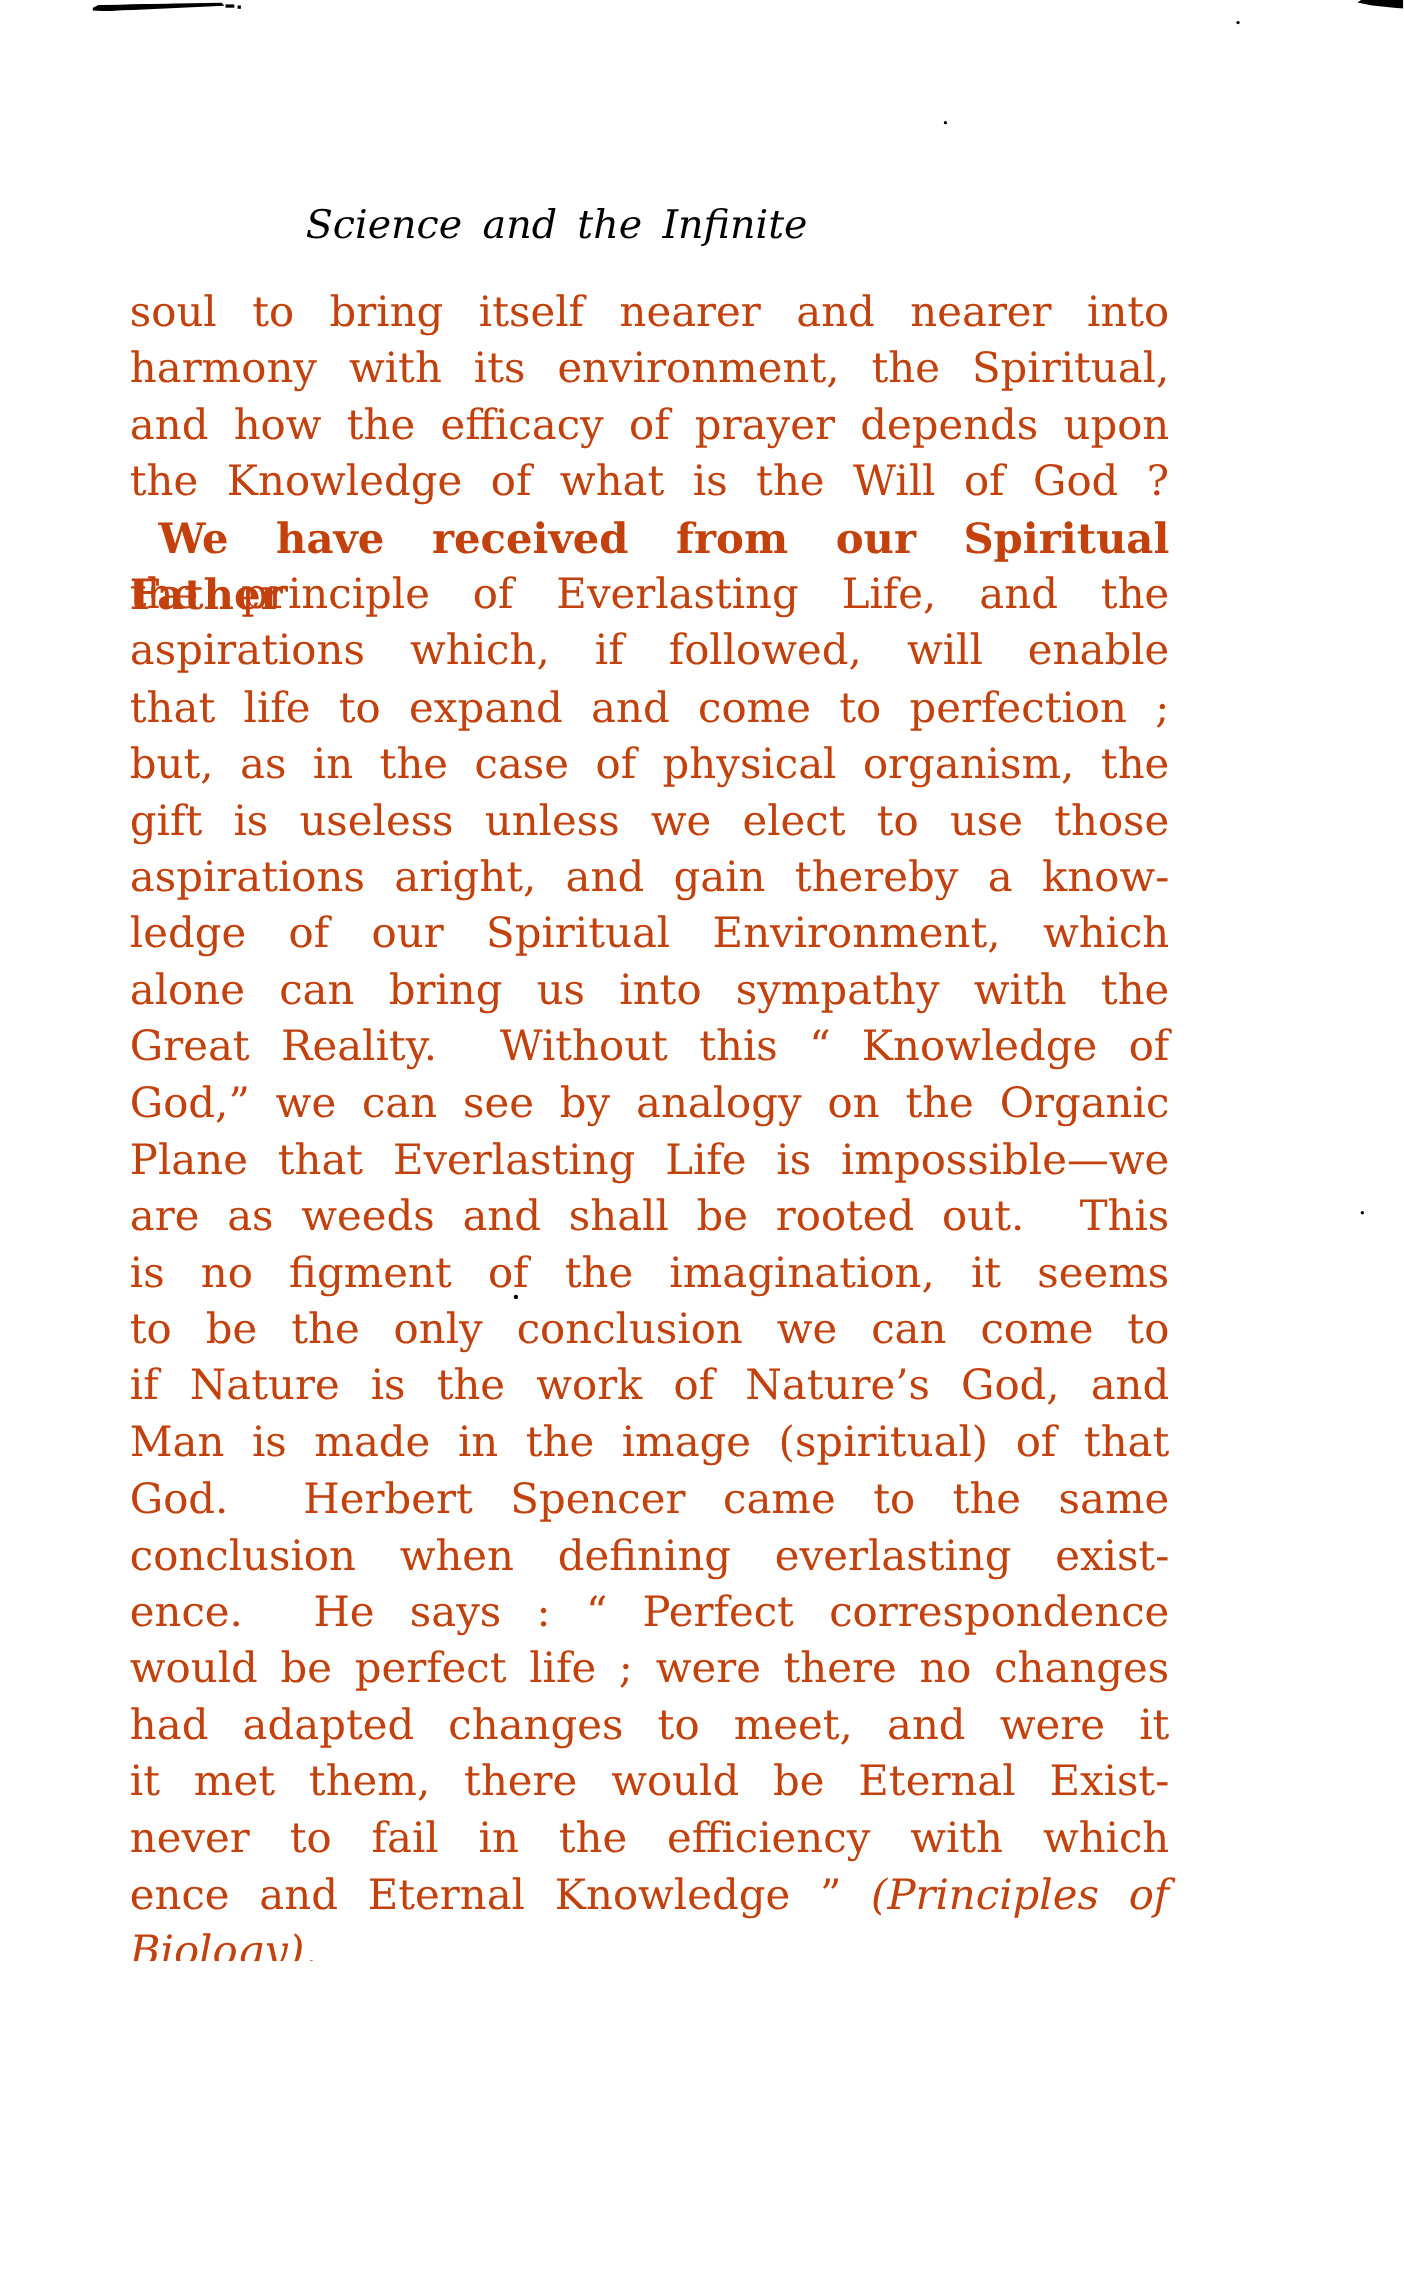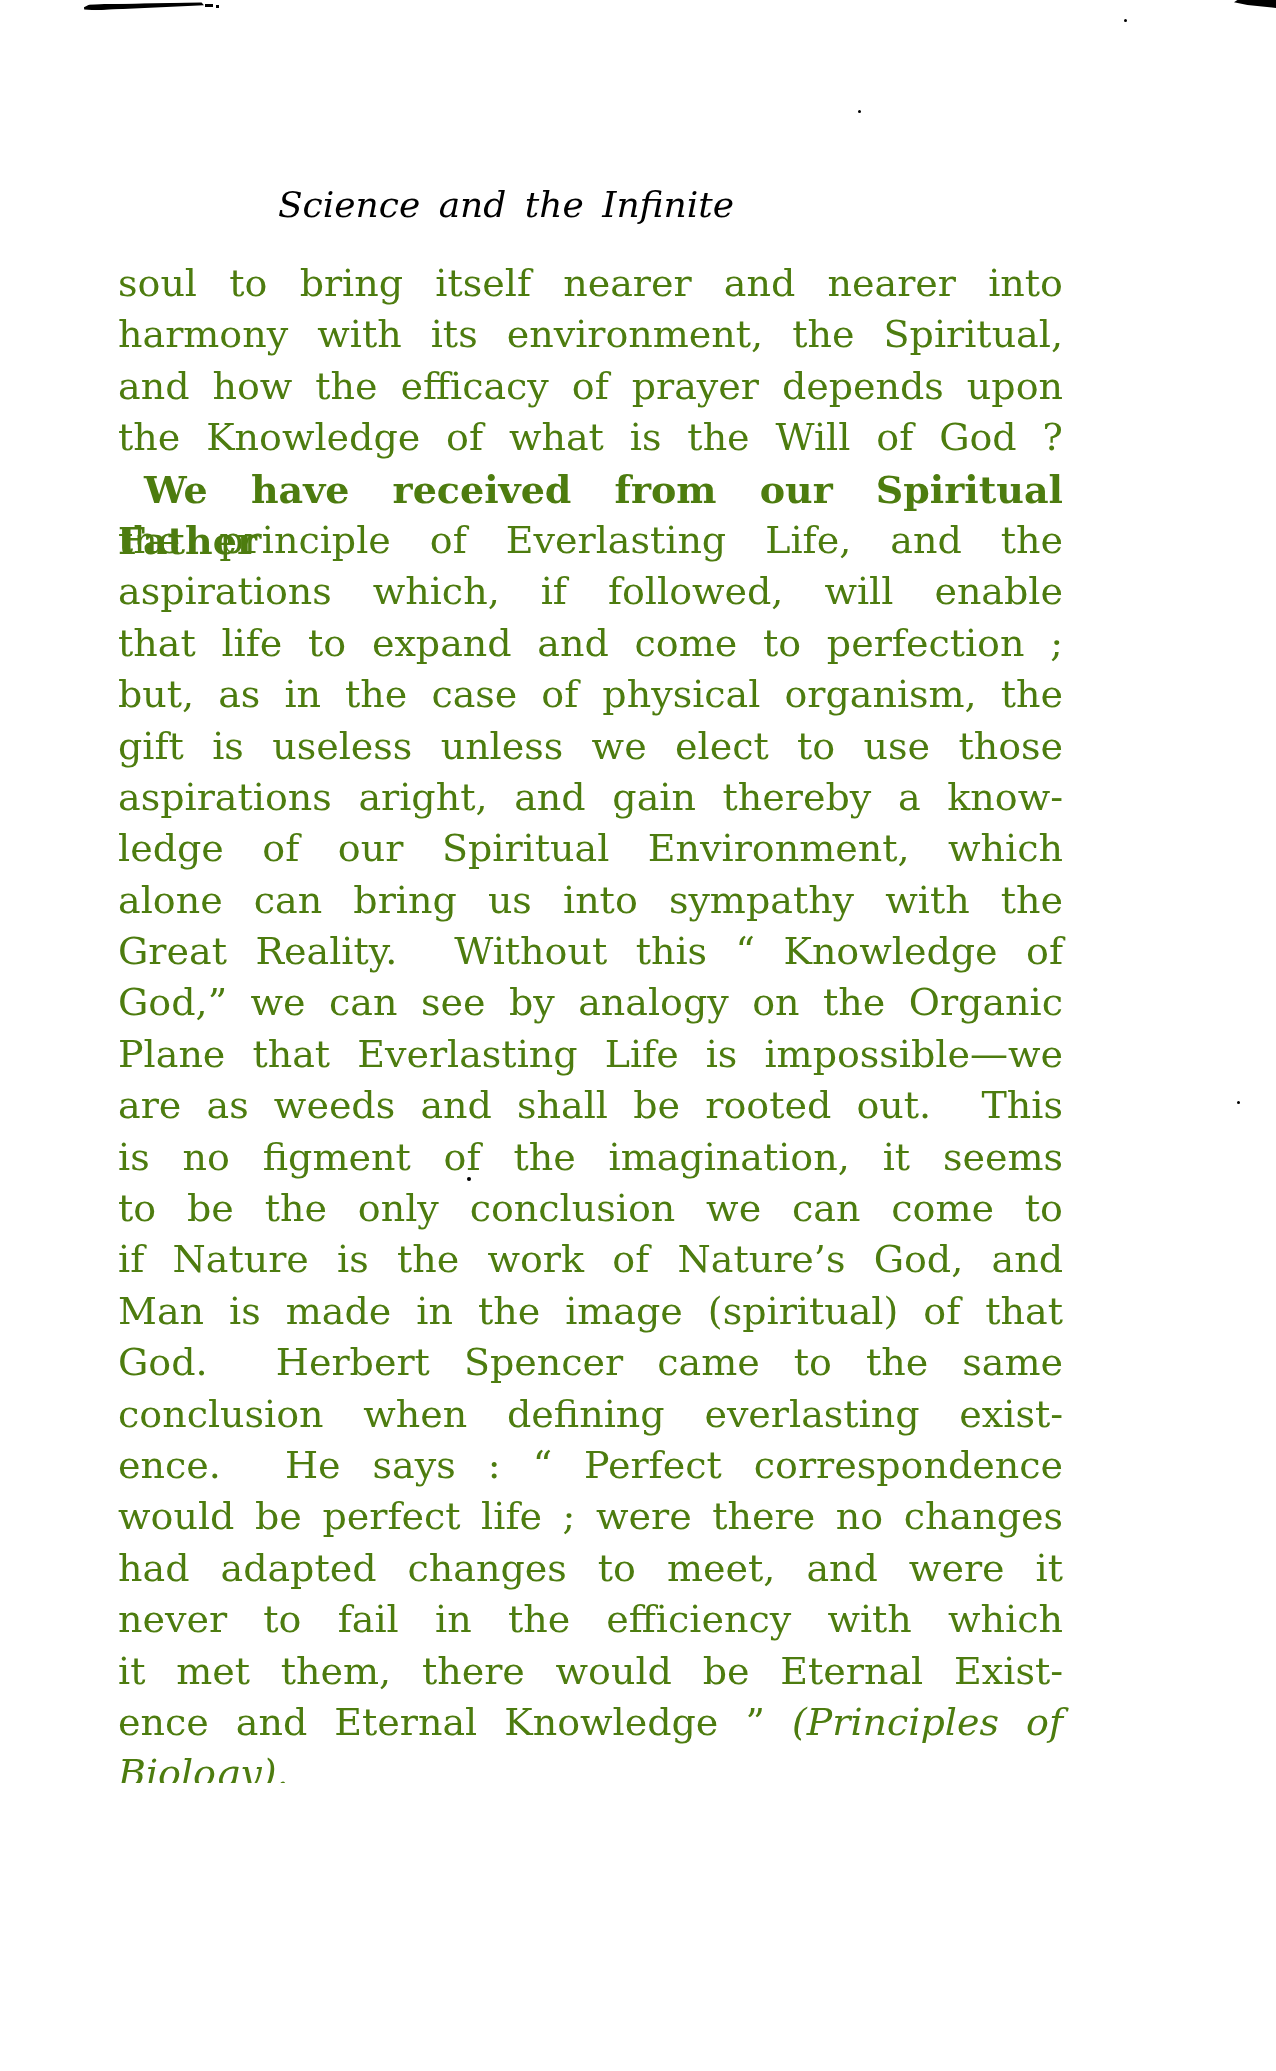--- a/index.html
+++ b/index.html
@@ -31,21 +31,21 @@
   }
 
   
   #body-text {
     position: absolute;
     left: 118px;
     top: 258px;
     width: 945px;
     font-size: 38px;
     line-height: 51.4px;
-    color: #4d7c0f;
+    color: #c2410c;
   }
   #body-text .line {
     text-align: justify;
     text-align-last: justify;
     -moz-text-align-last: justify;
     height: 51.4px;
     overflow: visible;
   }
   #body-text .line.end {
     text-align: left;
@@ -139,21 +139,21 @@
       <div class="line"><span>are as weeds and shall be rooted out.&nbsp; This</span></div>
       <div class="line"><span>is no figment of the imagination, it seems</span></div>
       <div class="line"><span>to be the only conclusion we can come to</span></div>
       <div class="line"><span>if Nature is the work of Nature’s God, and</span></div>
       <div class="line"><span>Man is made in the image (spiritual) of that</span></div>
       <div class="line"><span>God.&nbsp; Herbert Spencer came to the same</span></div>
       <div class="line"><span>conclusion when defining everlasting exist-</span></div>
       <div class="line"><span>ence.&nbsp; He says : “ Perfect correspondence</span></div>
       <div class="line"><span>would be perfect life ; were there no changes</span></div>
       <div class="line"><span>had adapted changes to meet, and were it</span></div>
+      <div class="line"><span>it met them, there would be Eternal Exist-</span></div>
       <div class="line"><span>never to fail in the efficiency with which</span></div>
-      <div class="line"><span>it met them, there would be Eternal Exist-</span></div>
       <div class="line"><span>ence and Eternal Knowledge ” </span><span class="it">(Principles of</span></div>
       <div class="line end"><span class="it">Biology).</span></div>
     </div>
 
   <div id="page-number">80</div>
 
 </div>
 
 </body></html>

